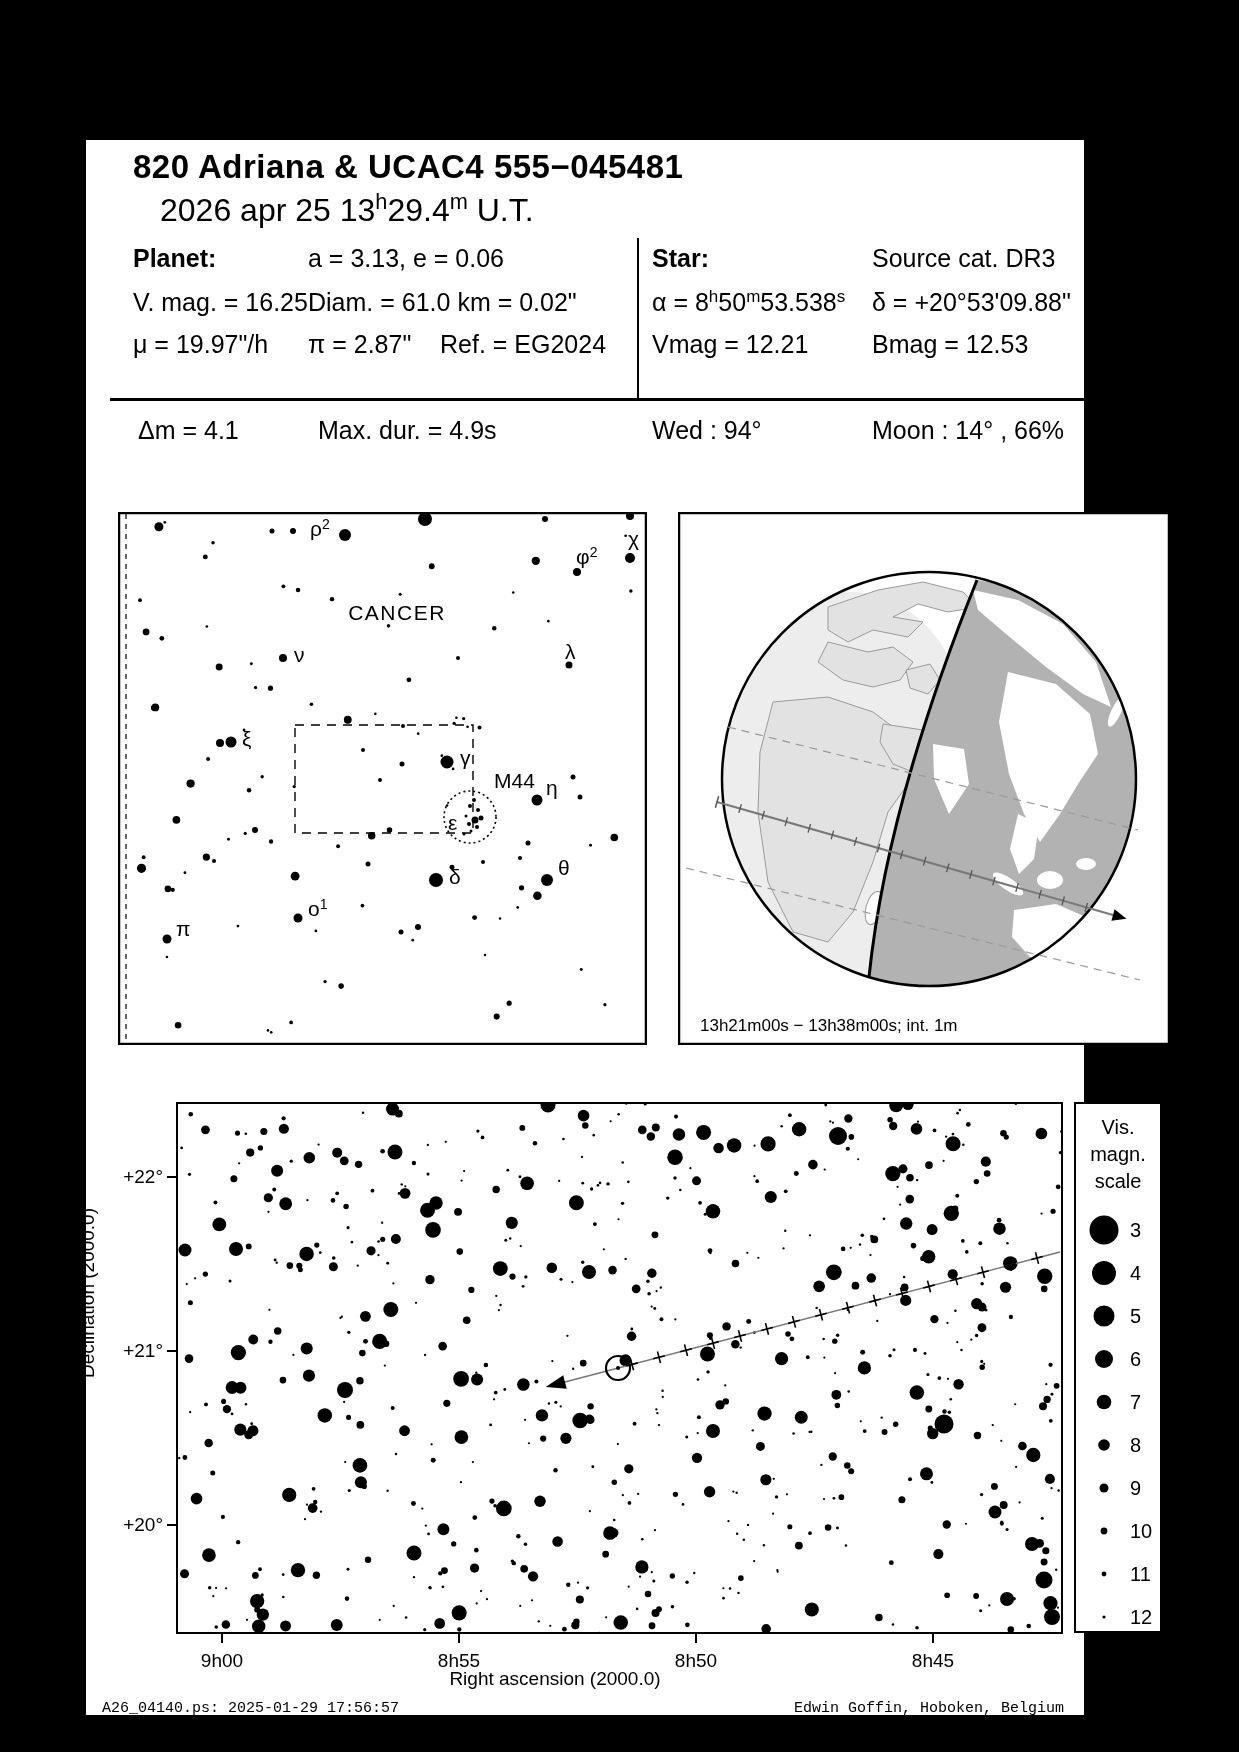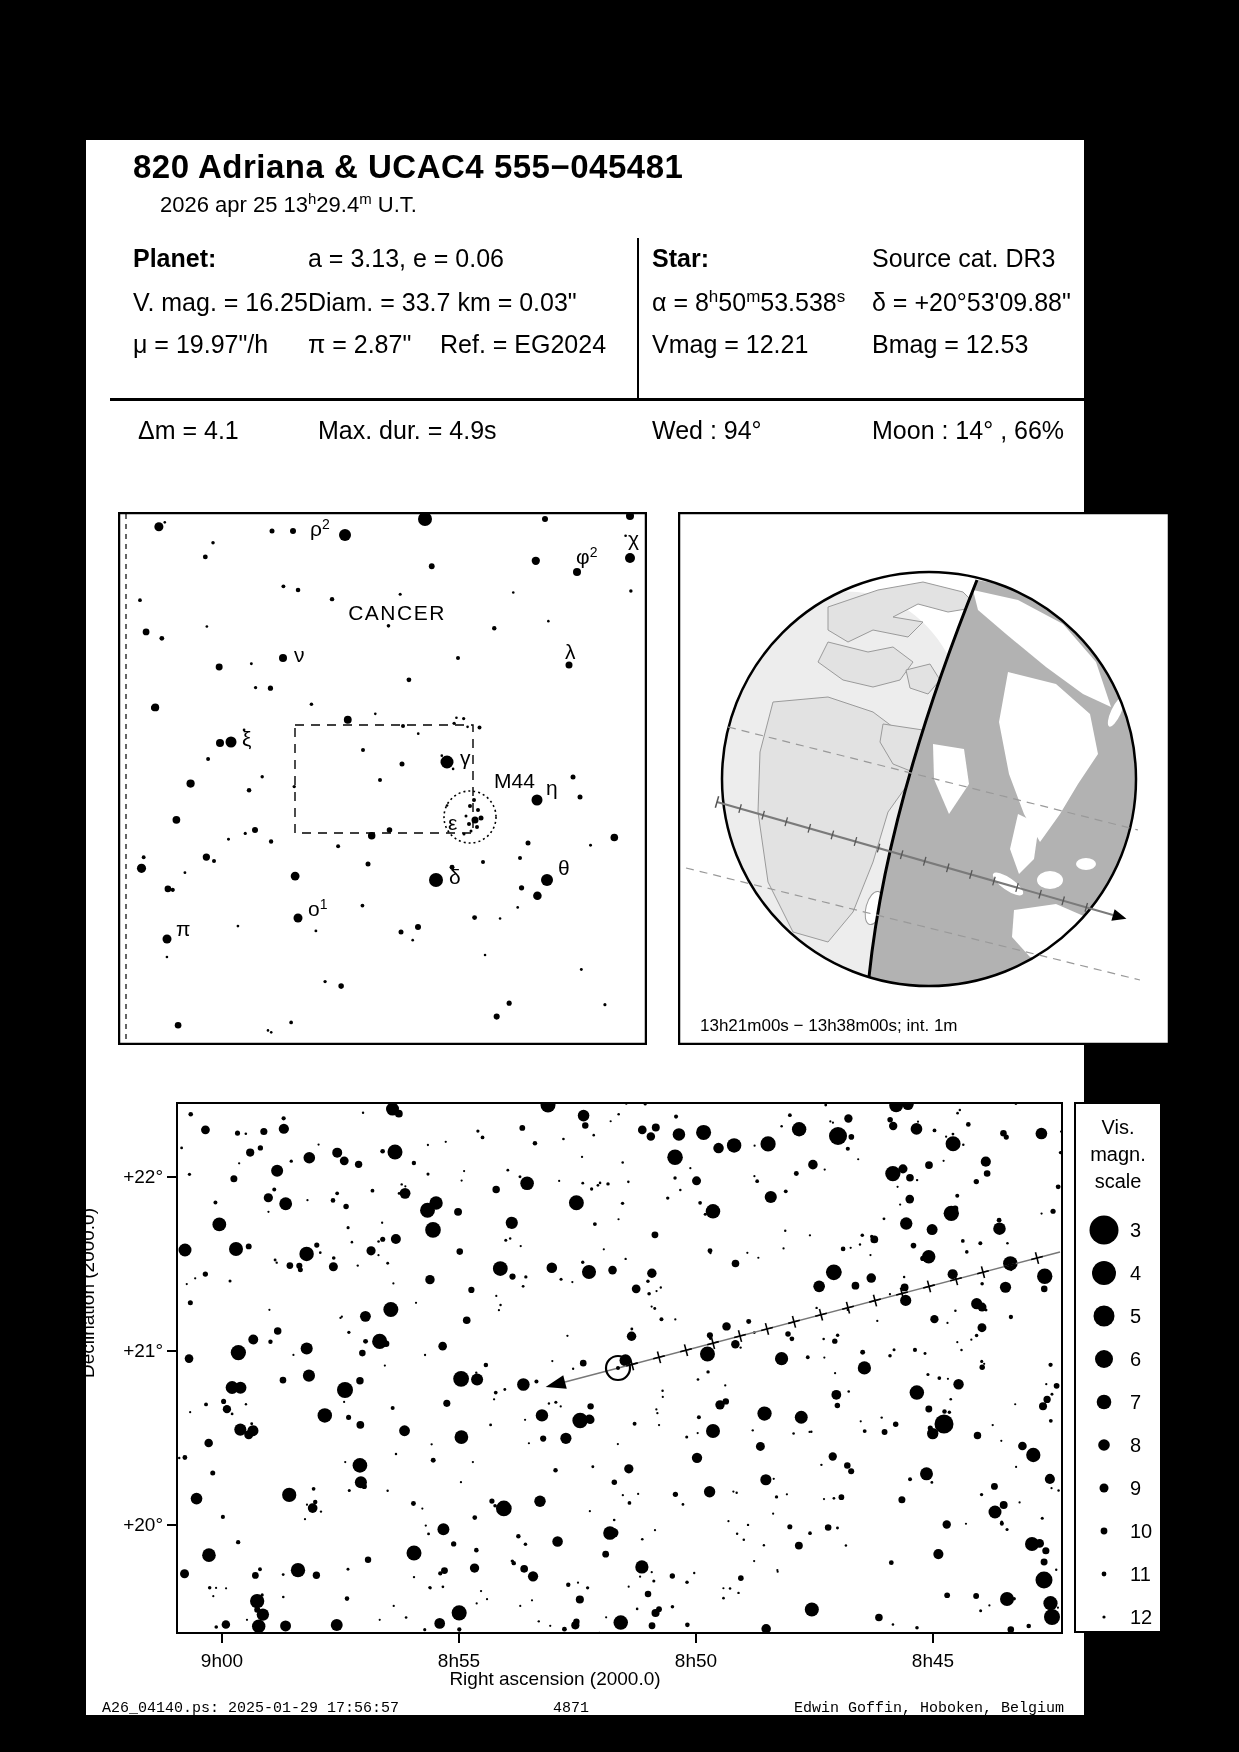--- a/index.html
+++ b/index.html
@@ -1,20 +1,20 @@
 <!DOCTYPE html>
 <html><head>
 <meta charset="utf-8">
 <style>
   html,body{margin:0;padding:0;background:#000;}
   body{width:1239px;height:1752px;position:relative;font-family:"Liberation Sans",sans-serif;}
   .page{position:absolute;left:86px;top:140px;width:998px;height:1575px;background:#fff;color:#000;}
   .abs{position:absolute;}
   .t-title{font-size:33px;font-weight:bold;letter-spacing:.5px;white-space:nowrap;}
-  .t-sub{font-size:22px;white-space:nowrap;}
+  .t-sub{font-size:32px;white-space:nowrap;}
   .t-cell{font-size:25px;white-space:nowrap;}
   .t-cell b{font-weight:bold;}
   sup{font-size:68%;vertical-align:super;line-height:0;}
   .vdiv{position:absolute;width:2px;background:#000;}
   .hrule{position:absolute;height:3px;background:#000;}
   .panel-label{font-size:17px;white-space:nowrap;}
   .axis-label{font-size:19px;white-space:nowrap;}
   .footer{font-family:"Liberation Mono",monospace;font-size:15px;white-space:nowrap;margin-top:8px;}
   svg{display:block;}
   svg text{font-family:"Liberation Sans",sans-serif;fill:#000;}
@@ -26,21 +26,21 @@
 
   <div class="abs t-title" style="left:47px;top:8px;">820 Adriana  &amp;  UCAC4 555−045481</div>
   <div class="abs t-sub" style="left:74px;top:52px;">2026 apr 25  13<sup>h</sup>29.4<sup>m</sup> U.T.</div>
 
   <div class="abs t-cell" style="left:47px;top:104px;"><b>Planet:</b></div>
   <div class="abs t-cell" style="left:222px;top:104px;">a = 3.13, e = 0.06</div>
   <div class="abs t-cell" style="left:566px;top:104px;"><b>Star:</b></div>
   <div class="abs t-cell" style="left:786px;top:104px;">Source cat.  DR3</div>
 
   <div class="abs t-cell" style="left:47px;top:148px;">V. mag. = 16.25</div>
-  <div class="abs t-cell" style="left:222px;top:148px;">Diam. = 33.7 km = 0.03"</div>
+  <div class="abs t-cell" style="left:222px;top:148px;">Diam. = 61.0 km = 0.02"</div>
   <div class="abs t-cell" style="left:566px;top:148px;">α =  8<sup>h</sup>50<sup>m</sup>53.538<sup>s</sup></div>
   <div class="abs t-cell" style="left:786px;top:148px;">δ = +20°53'09.88"</div>
 
   <div class="abs t-cell" style="left:47px;top:190px;">μ =  19.97"/h</div>
   <div class="abs t-cell" style="left:222px;top:190px;">π =  2.87"</div>
   <div class="abs t-cell" style="left:354px;top:190px;">Ref. = EG2024</div>
   <div class="abs t-cell" style="left:566px;top:190px;">Vmag = 12.21</div>
   <div class="abs t-cell" style="left:786px;top:190px;">Bmag = 12.53</div>
 
   <div class="vdiv" style="left:551px;top:98px;height:160px;"></div>
@@ -998,15 +998,14 @@
       <text x="56" y="393" font-size="20px">9</text>
       <circle cx="30" cy="429" r="3.4" fill="#000"></circle>
       <text x="56" y="436" font-size="20px">10</text>
       <circle cx="30" cy="472" r="2.4" fill="#000"></circle>
       <text x="56" y="479" font-size="20px">11</text>
       <circle cx="30" cy="515" r="1.6" fill="#000"></circle>
       <text x="56" y="522" font-size="20px">12</text>
     </svg>
 
   <div class="abs footer" style="left:16px;top:1552px;">A26_04140.ps: 2025-01-29 17:56:57</div>
-  <div class="abs footer" style="left:0;top:1552px;width:970px;text-align:center;">4871</div>
   <div class="abs footer" style="right:20px;top:1552px;">Edwin Goffin, Hoboken, Belgium</div>
 </div>
 
 </body></html>

